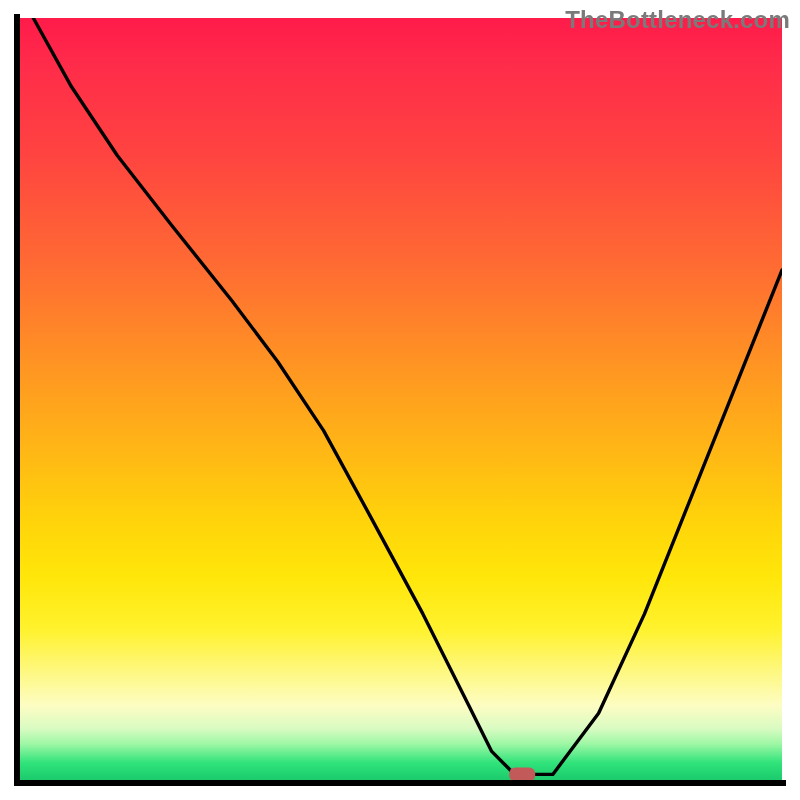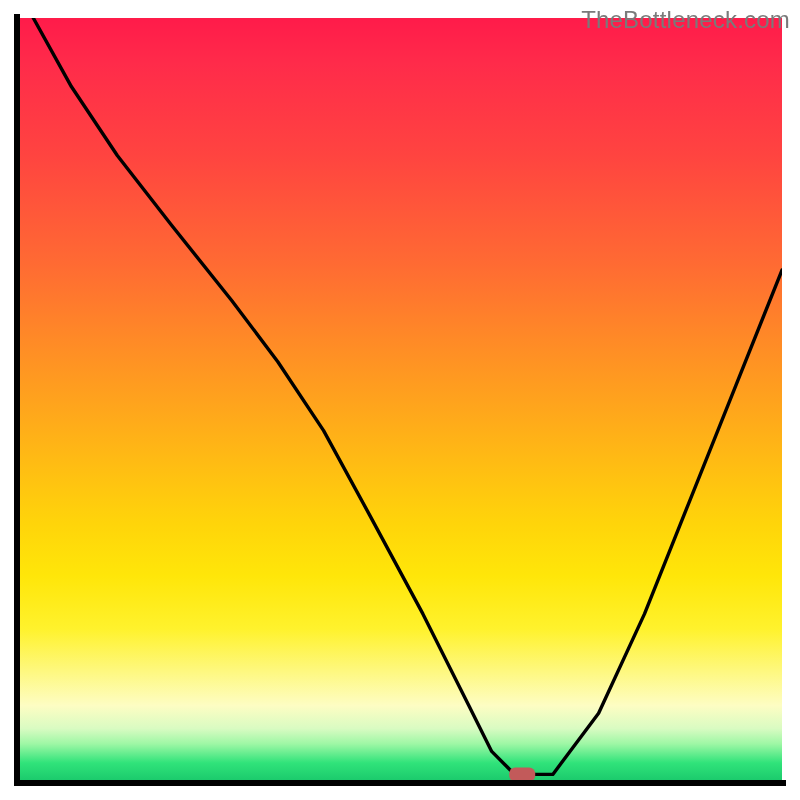--- a/index.html
+++ b/index.html
@@ -14,21 +14,21 @@
   #container {
     position: relative;
     width: 800px;
     height: 800px;
   }
   #watermark {
     position: absolute;
     top: 6px;
     right: 10px;
     font-size: 24px;
-    font-weight: normal;
+    font-weight: bold;
     color: #7a7a7a;
     letter-spacing: 0.2px;
     user-select: none;
   }
   
   #plot {
     position: absolute;
     left: 18px;
     top: 18px;
     width: 764px;

